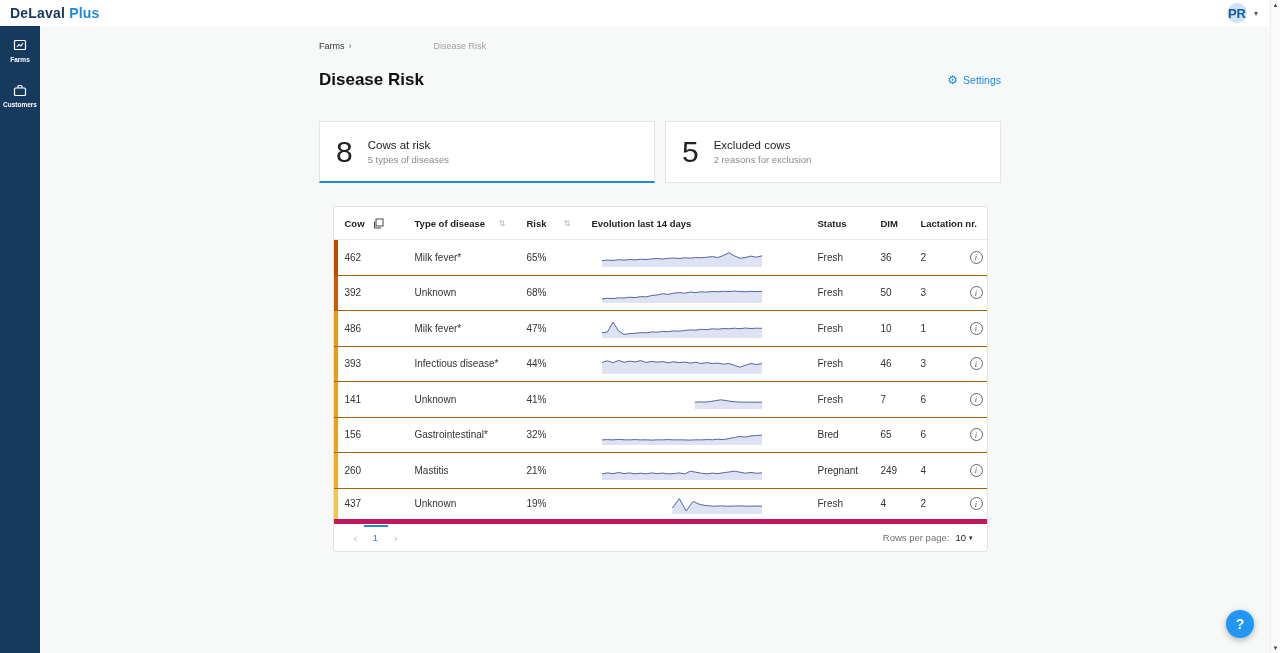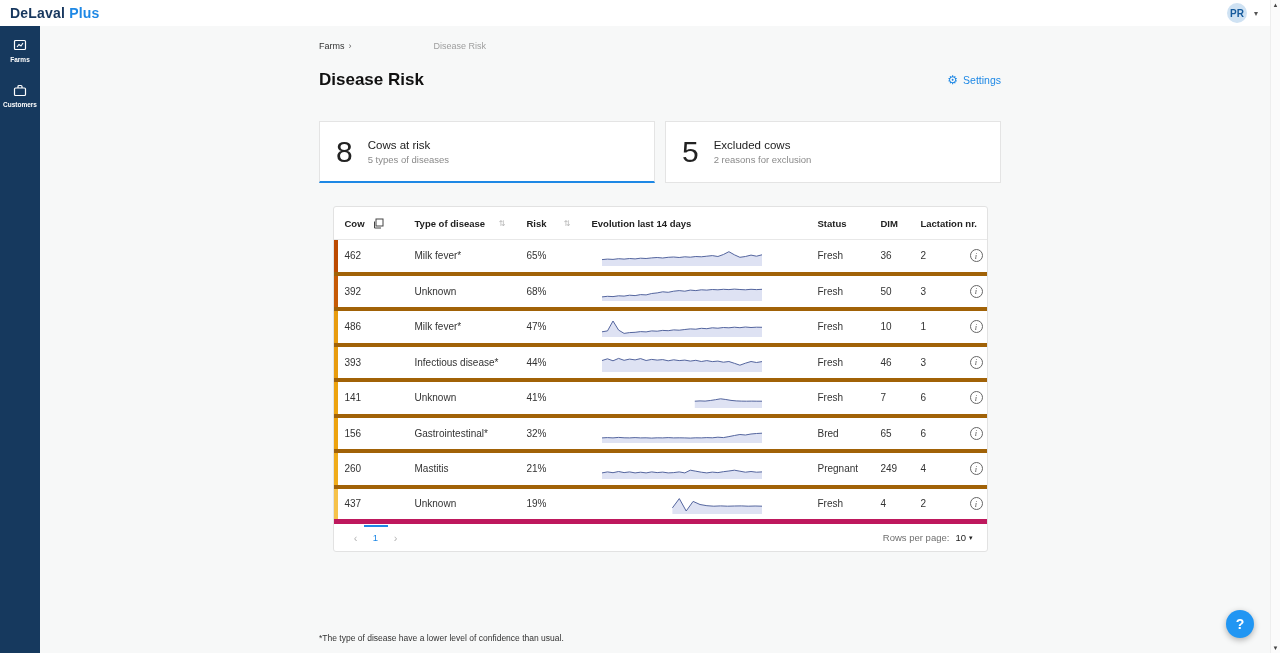--- a/index.html
+++ b/index.html
@@ -5,21 +5,21 @@
   * { margin:0; padding:0; box-sizing:border-box; }
   html,body { width:1280px; height:653px; overflow:hidden; font-family:"Liberation Sans", sans-serif; background:#fff; }
   body { position:relative; }
 
   
   .topbar { position:fixed; top:0; left:0; width:1280px; height:26px; background:#fff; display:flex; align-items:center; justify-content:space-between; padding:0 22px 0 10px; z-index:20; }
   .logo { font-size:14px; font-weight:bold; letter-spacing:.2px; }
   .logo-primary { color:#17375e; }
   .logo-secondary { color:#1e88e5;margin-top:32px; }
   .topbar-right { display:flex; align-items:center; gap:7px; }
-  .avatar { width:20px; height:20px; border-radius:50%; background:#cfe2f3; color:#155a9c; font-size:10px; font-weight:bold; display:flex; align-items:center; justify-content:center; cursor:pointer; }
+  .avatar { width:20px; height:20px; border-radius:50%; background:#cfe2f3; color:#155a9c; font-size:13px; font-weight:bold; display:flex; align-items:center; justify-content:center; cursor:pointer; }
   .tiny-caret { font-size:8px; color:#555; cursor:pointer; }
 
   
   .sidebar { position:fixed; top:26px; left:0; bottom:0; width:40px; background:#16395e; display:flex; flex-direction:column; align-items:center; padding-top:12px; gap:20px; z-index:15; }
   .side-item { display:flex; flex-direction:column; align-items:center; gap:3px; cursor:pointer; width:100%; }
   .side-item svg { display:block; }
   .side-label { font-size:6.5px; color:#fff; font-weight:bold; text-align:center; }
 
   
   .main { position:absolute; top:26px; left:40px; width:1240px; height:627px; background:#f7f8f8; overflow:hidden; }
@@ -48,21 +48,21 @@
   .updated .check { color:#6f8a6f; margin-right:3px; font-size:9px; }
   .updated-ts { font-weight:bold; color:#1b1b1b; }
 
   
   .table-card { width:655px; margin:23px auto 0 auto; background:#fff; border:1px solid #e2e2e2; border-radius:3px; }
   .thead, .trow { display:grid; grid-template-columns:70px 112px 65px 226px 63px 40px 56px 1fr; align-items:center; }
   .thead { height:33px; border-bottom:1px solid #e8e8e8; }
   .th { font-size:9.5px; font-weight:bold; color:#222; padding-left:11px; display:flex; align-items:center; white-space:nowrap;text-align:right; }
   .sort { margin-left:auto; margin-right:10px; font-size:8px; color:#b5b5b5; cursor:pointer; font-weight:normal; }
   .copy-icon { margin-left:8px; cursor:pointer; display:inline-flex; }
-  .trow { height:35.5px; border-bottom:4px solid #a16207; position:relative; cursor:pointer; }
+  .trow { height:35.5px; border-bottom:1px solid #a16207; position:relative; cursor:pointer; }
   .trow:last-of-type { border-bottom:5px solid #be185d; }
   .risk-bar { position:absolute; left:0; top:0; bottom:0; width:4px; }
   .cell { font-size:10px; color:#333; padding-left:11px; white-space:nowrap; }
   .c-spark { padding-left:21px; display:flex; align-items:center; }
   .c-info { display:flex; justify-content:center; padding-left:0; }
   .info-icon { width:13px; height:13px; border:1px solid #666; border-radius:50%; color:#555; font-size:8.5px; font-style:italic; font-family:"Liberation Serif", serif; display:flex; align-items:center; justify-content:center; cursor:pointer; }
 
   
   .pager { display:flex; align-items:center; height:27px; padding:0 14px; font-size:9.5px; color:#666; }
   .pg-arrow { color:#b5b5b5; font-size:11px; cursor:pointer; width:16px; text-align:center; }
@@ -339,23 +339,20 @@
           <span class="rpp-value">
             <span>10</span>
             <span class="rpp-caret">▾</span>
           </span>
         </span>
       </div>
     </div>
 
   </div>
 
-  <div class="footnote-wrap">
-    <div class="footnote">*The type of disease have a lower level of confidence than usual.</div>
-  </div>
 </div>
 
 <div class="help-fab">?</div>
 
 <div class="scrollbar">
   <span class="sb-arrow">▲</span>
   <span class="sb-arrow">▼</span>
 </div>
 
 </body></html>

